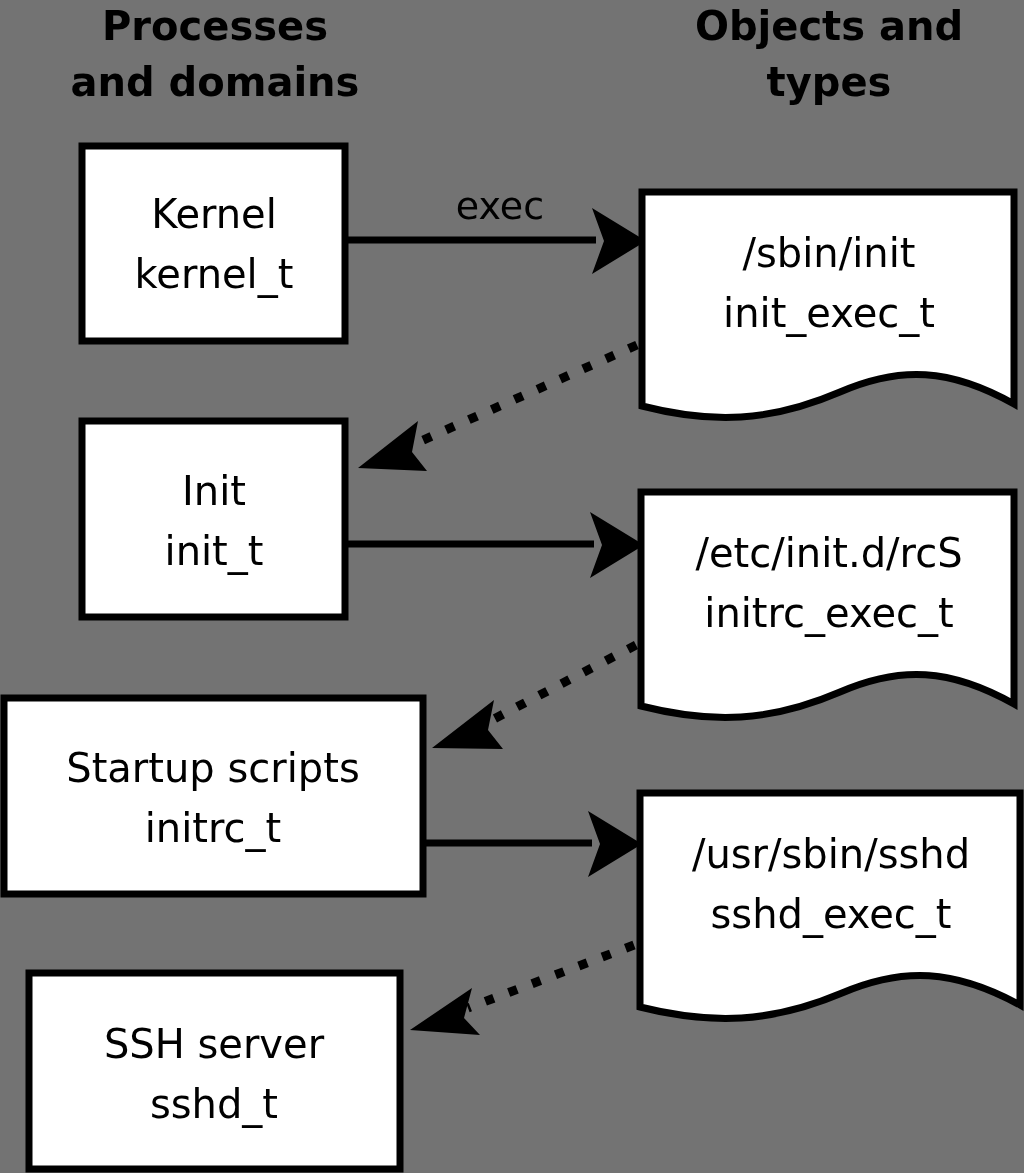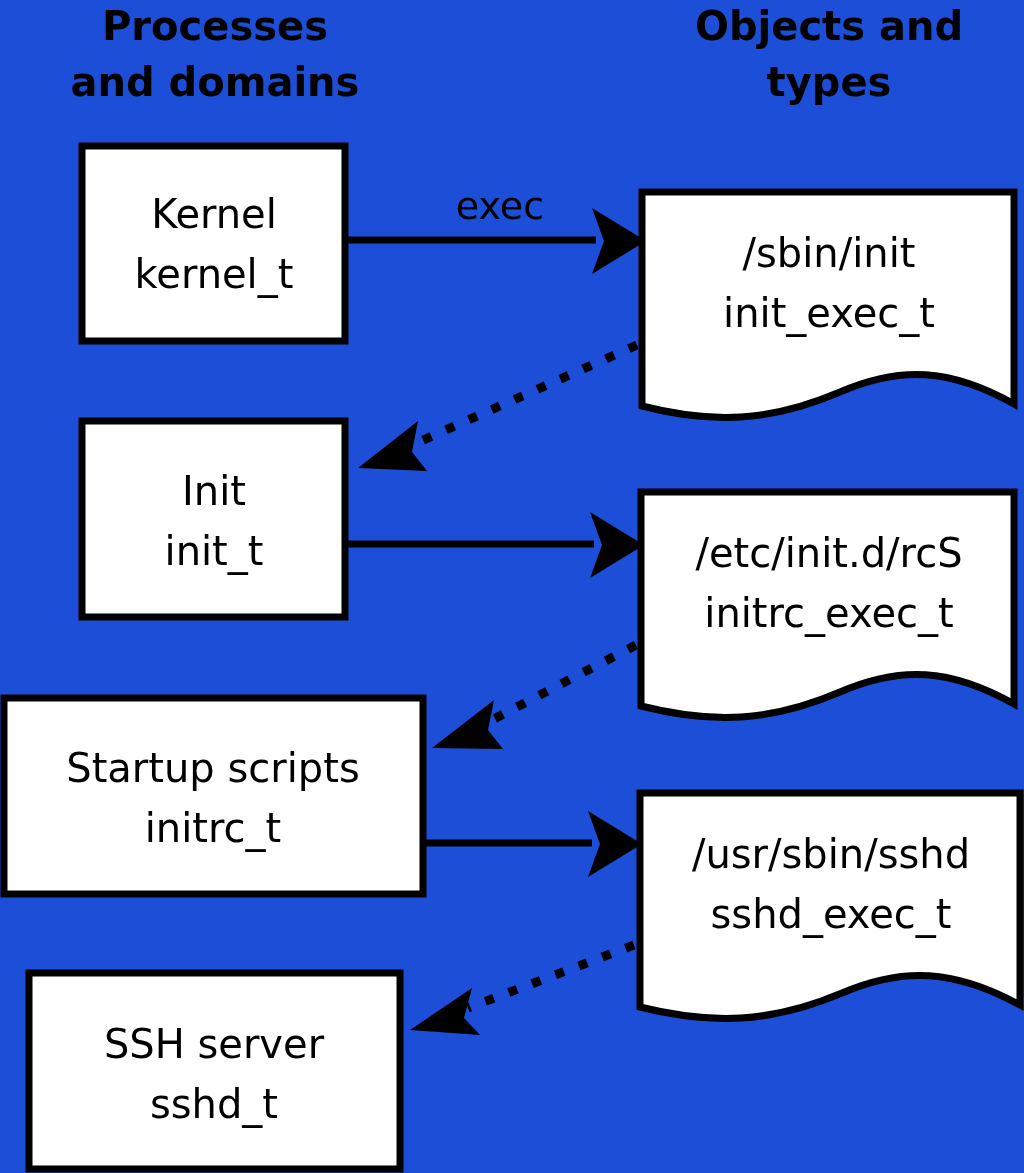--- a/index.html
+++ b/index.html
@@ -10,21 +10,21 @@
   body {
     width: 1024px;
     height: 1173px;
     font-family: "DejaVu Sans", sans-serif;
     overflow: hidden;
   }
   #diagram-root {
     position: relative;
     width: 1024px;
     height: 1173px;
-    background: #1d4ed8;
+    background: #737373;
   }
   svg.diagram-canvas {
     display: block;
     width: 1024px;
     height: 1173px;
   }
   .col-header {
     font-family: "DejaVu Sans", sans-serif;
     font-weight: bold;
     font-size: 40px;

